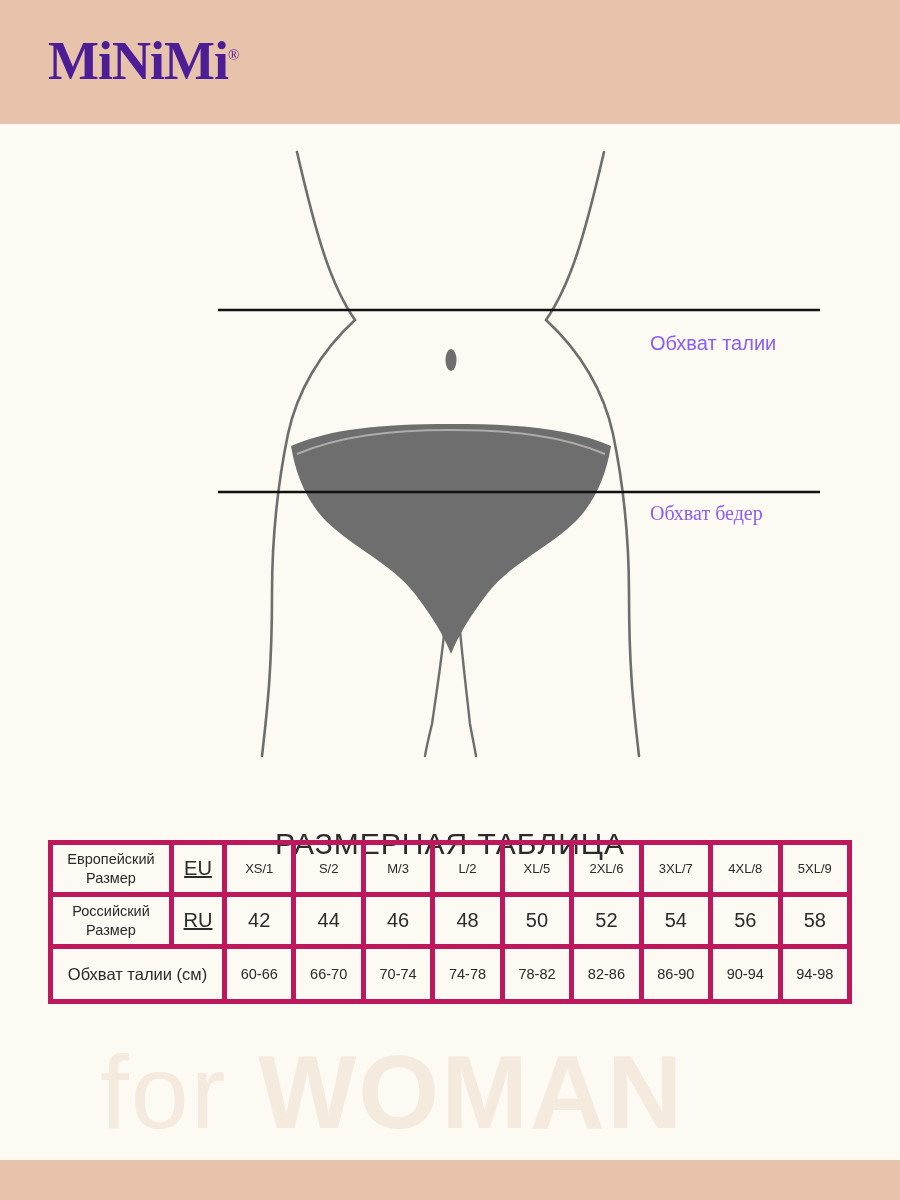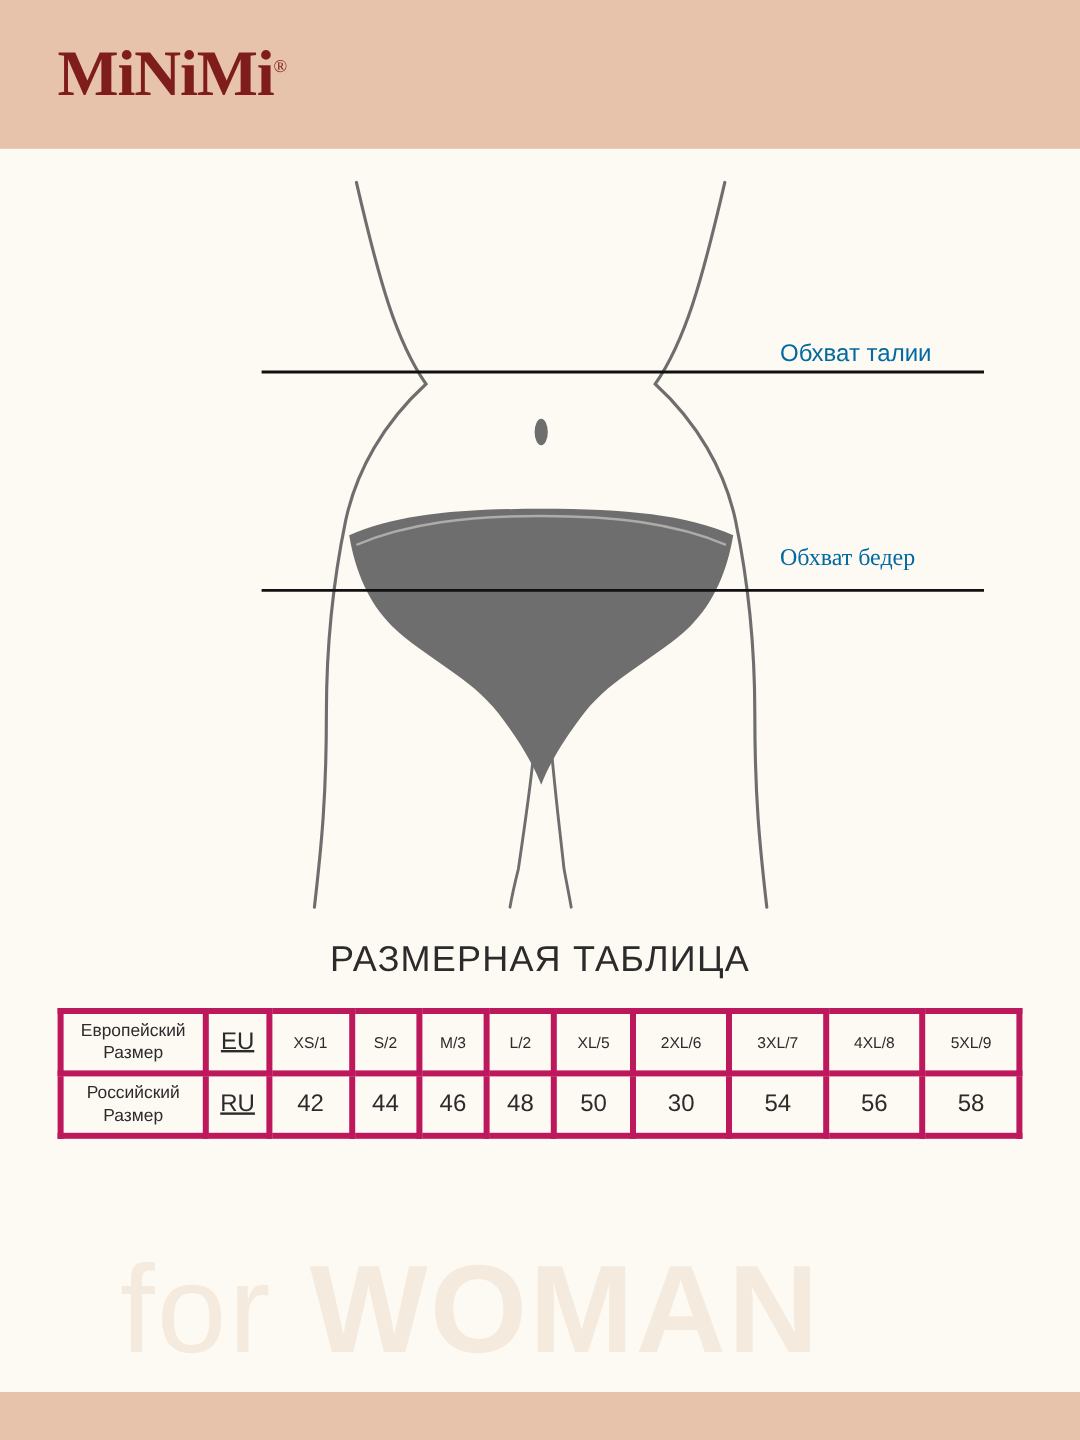--- a/index.html
+++ b/index.html
@@ -23,21 +23,21 @@
     height: 124px;
     background: #e8c3ac;
   }
   .logo {
     position: absolute;
     left: 48px;
     top: 34px;
     font-family: "Liberation Serif", serif;
     font-size: 54px;
     font-weight: bold;
-    color: #7f1d1d;
+    color: #4c1d95;
     letter-spacing: -1px;
     line-height: 1;
     user-select: none;
   }
   .logo .reg {
     font-size: 15px;
     vertical-align: super;
     font-weight: normal;
   }
 
@@ -74,30 +74,31 @@
   .illustration {
     position: absolute;
     top: 124px;
     left: 0;
     width: 900px;
     height: 650px;
   }
   .measure-label {
     position: absolute;
     font-size: 20px;
-    color: #0369a1;
+    color: #8b5cf6;
     white-space: nowrap;
+    margin-top: 48px;
   }
   .label-waist { left: 650px; top: 160px; }
   .label-hips  { left: 650px; top: 330px; font-family: Liberation Serif, serif; }
 
   
   .table-title {
     position: absolute;
-    top: 783px;
+    top: 827px;
     left: 0;
     width: 900px;
     text-align: center;
     font-size: 30px;
     letter-spacing: 1px;
     color: #2b2b2b;
     font-weight: normal;
     z-index: 2;
   }
 
@@ -213,22 +214,34 @@
         <td class="row-head">
           <span>Российский</span><br>
           <span>Размер</span>
         </td>
         <td class="code-col">RU</td>
         <td class="num-cell">42</td>
         <td class="num-cell">44</td>
         <td class="num-cell">46</td>
         <td class="num-cell">48</td>
         <td class="num-cell">50</td>
-        <td class="num-cell">30</td>
+        <td class="num-cell">52</td>
         <td class="num-cell">54</td>
         <td class="num-cell">56</td>
         <td class="num-cell">58</td>
       </tr>
+      <tr class="tall">
+        <td class="row-head row-head-wide" colspan="2">Обхват талии (см)</td>
+        <td class="range-cell">60-66</td>
+        <td class="range-cell">66-70</td>
+        <td class="range-cell">70-74</td>
+        <td class="range-cell">74-78</td>
+        <td class="range-cell">78-82</td>
+        <td class="range-cell">82-86</td>
+        <td class="range-cell">86-90</td>
+        <td class="range-cell">90-94</td>
+        <td class="range-cell">94-98</td>
+      </tr>
     </tbody>
   </table>
 </div>
 
 <div class="footer-bar"></div>
 
 </body></html>

